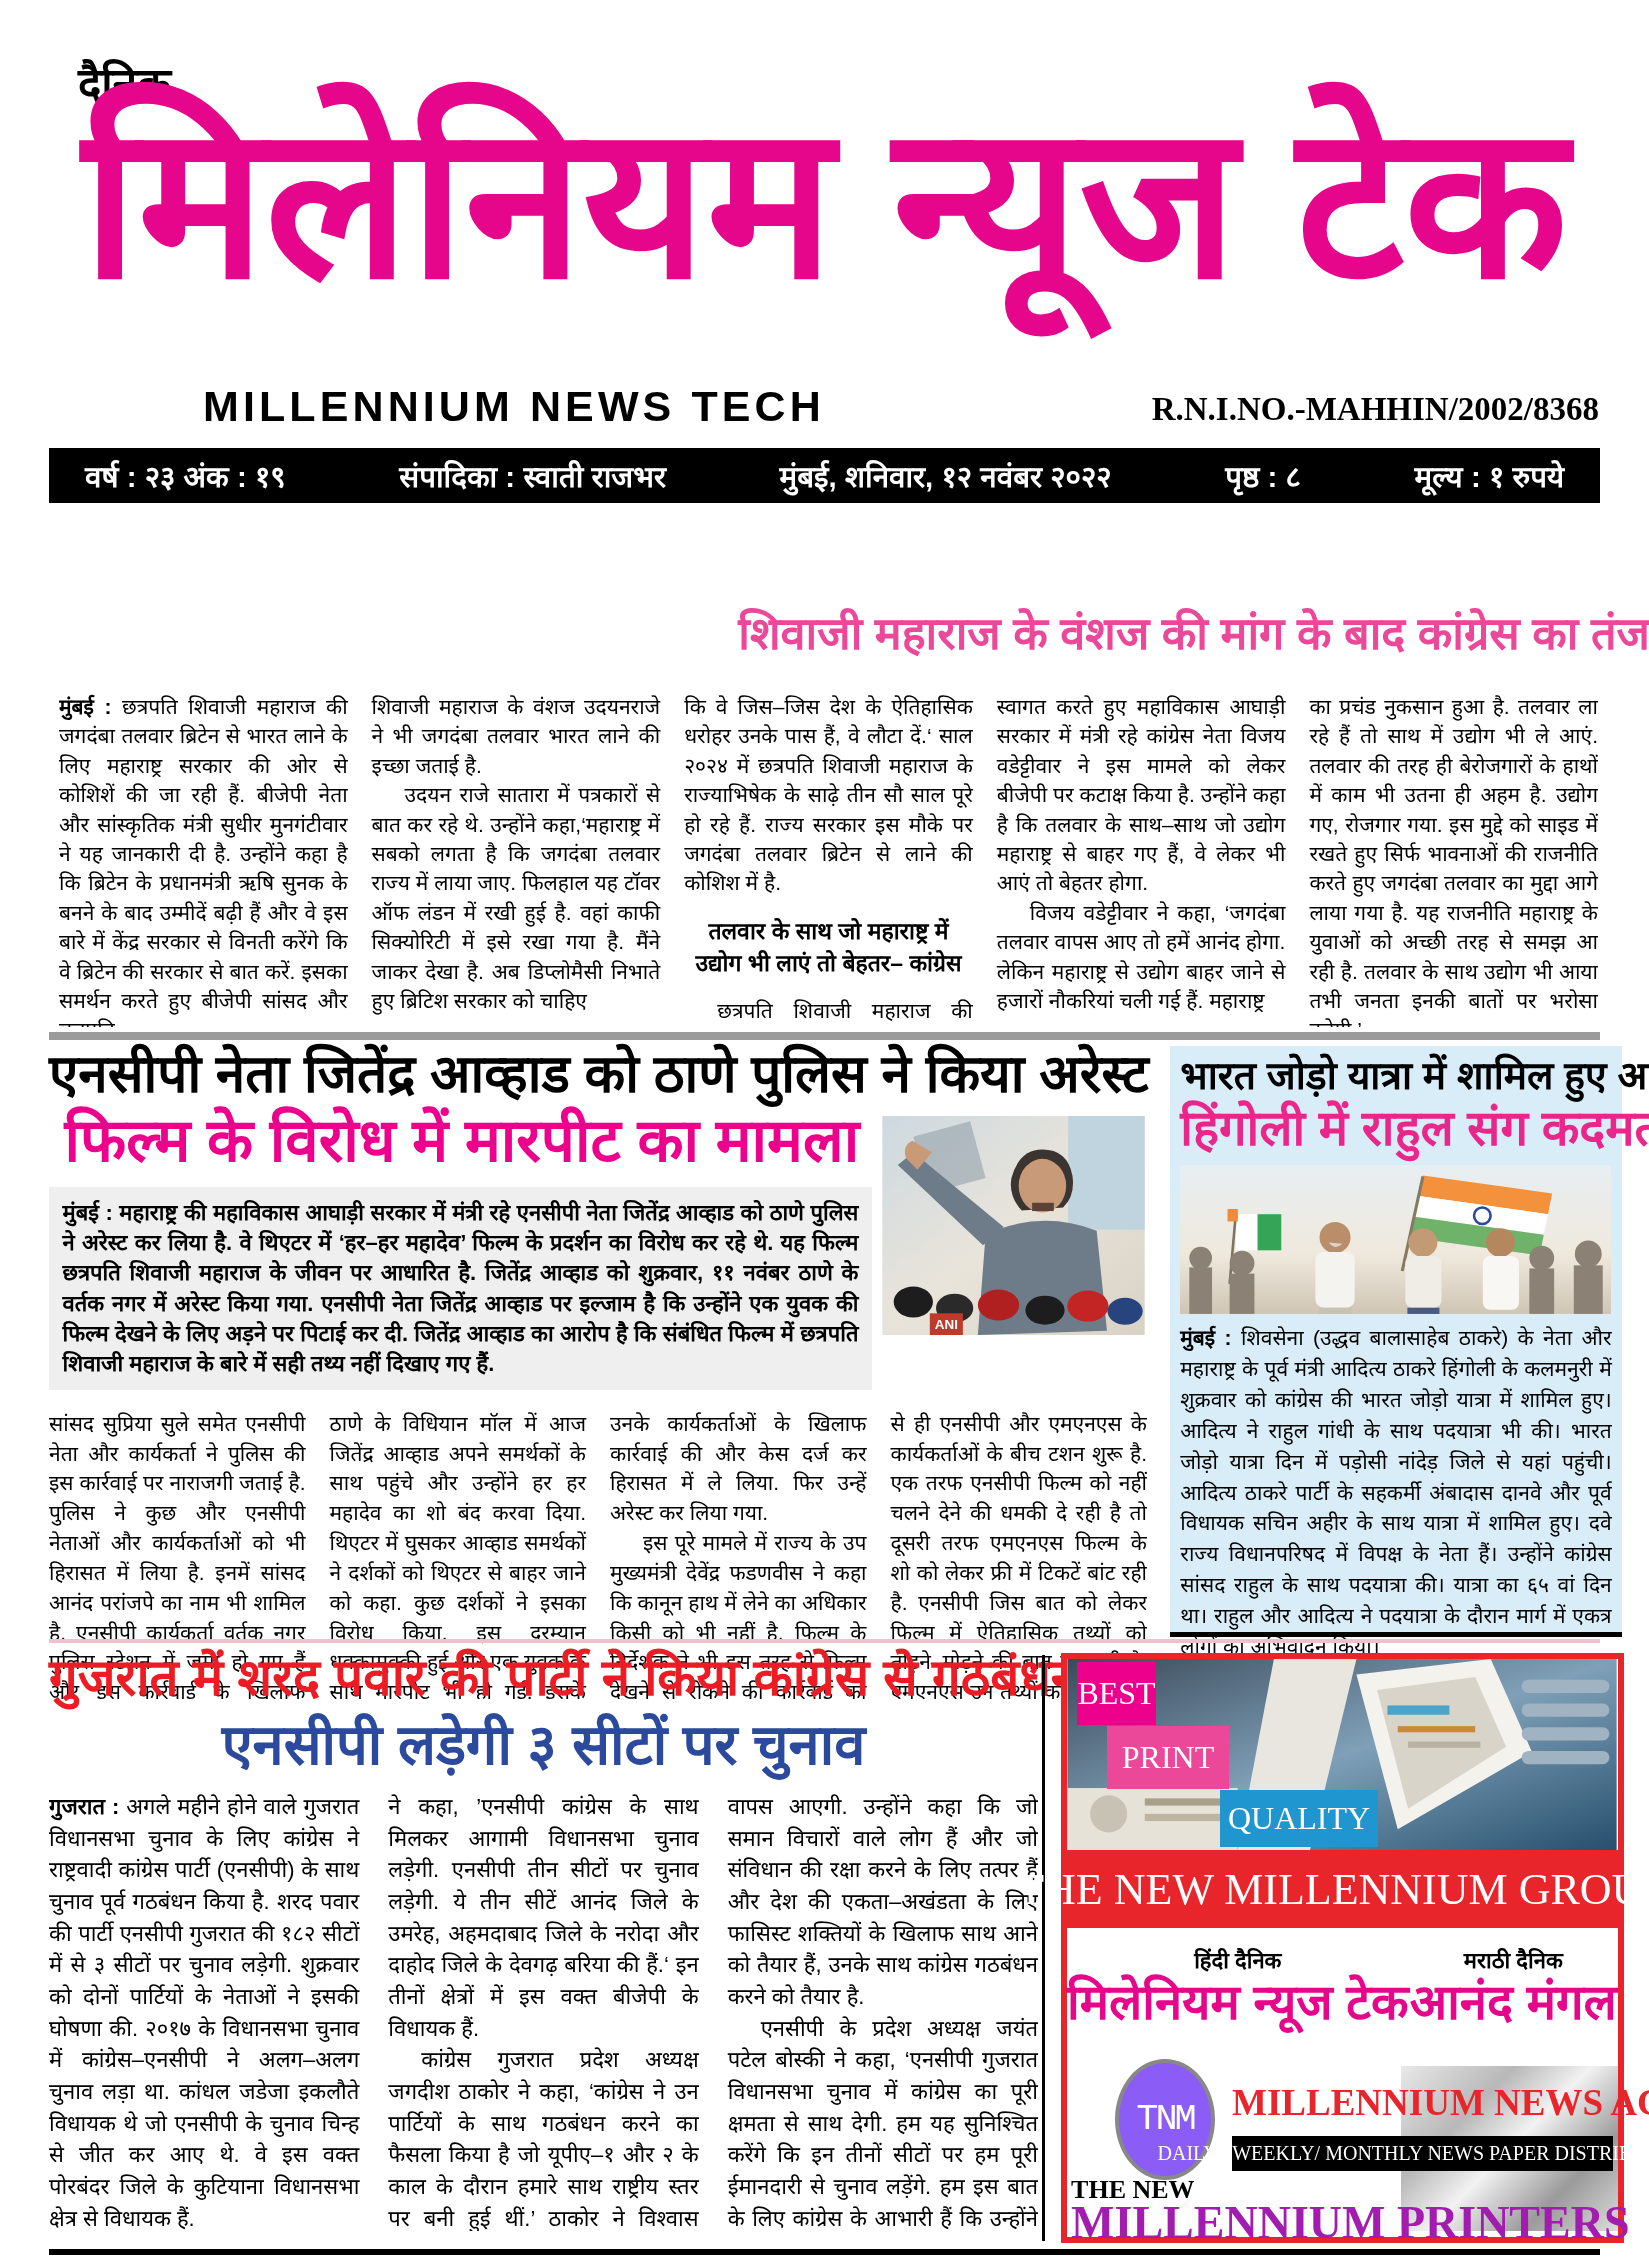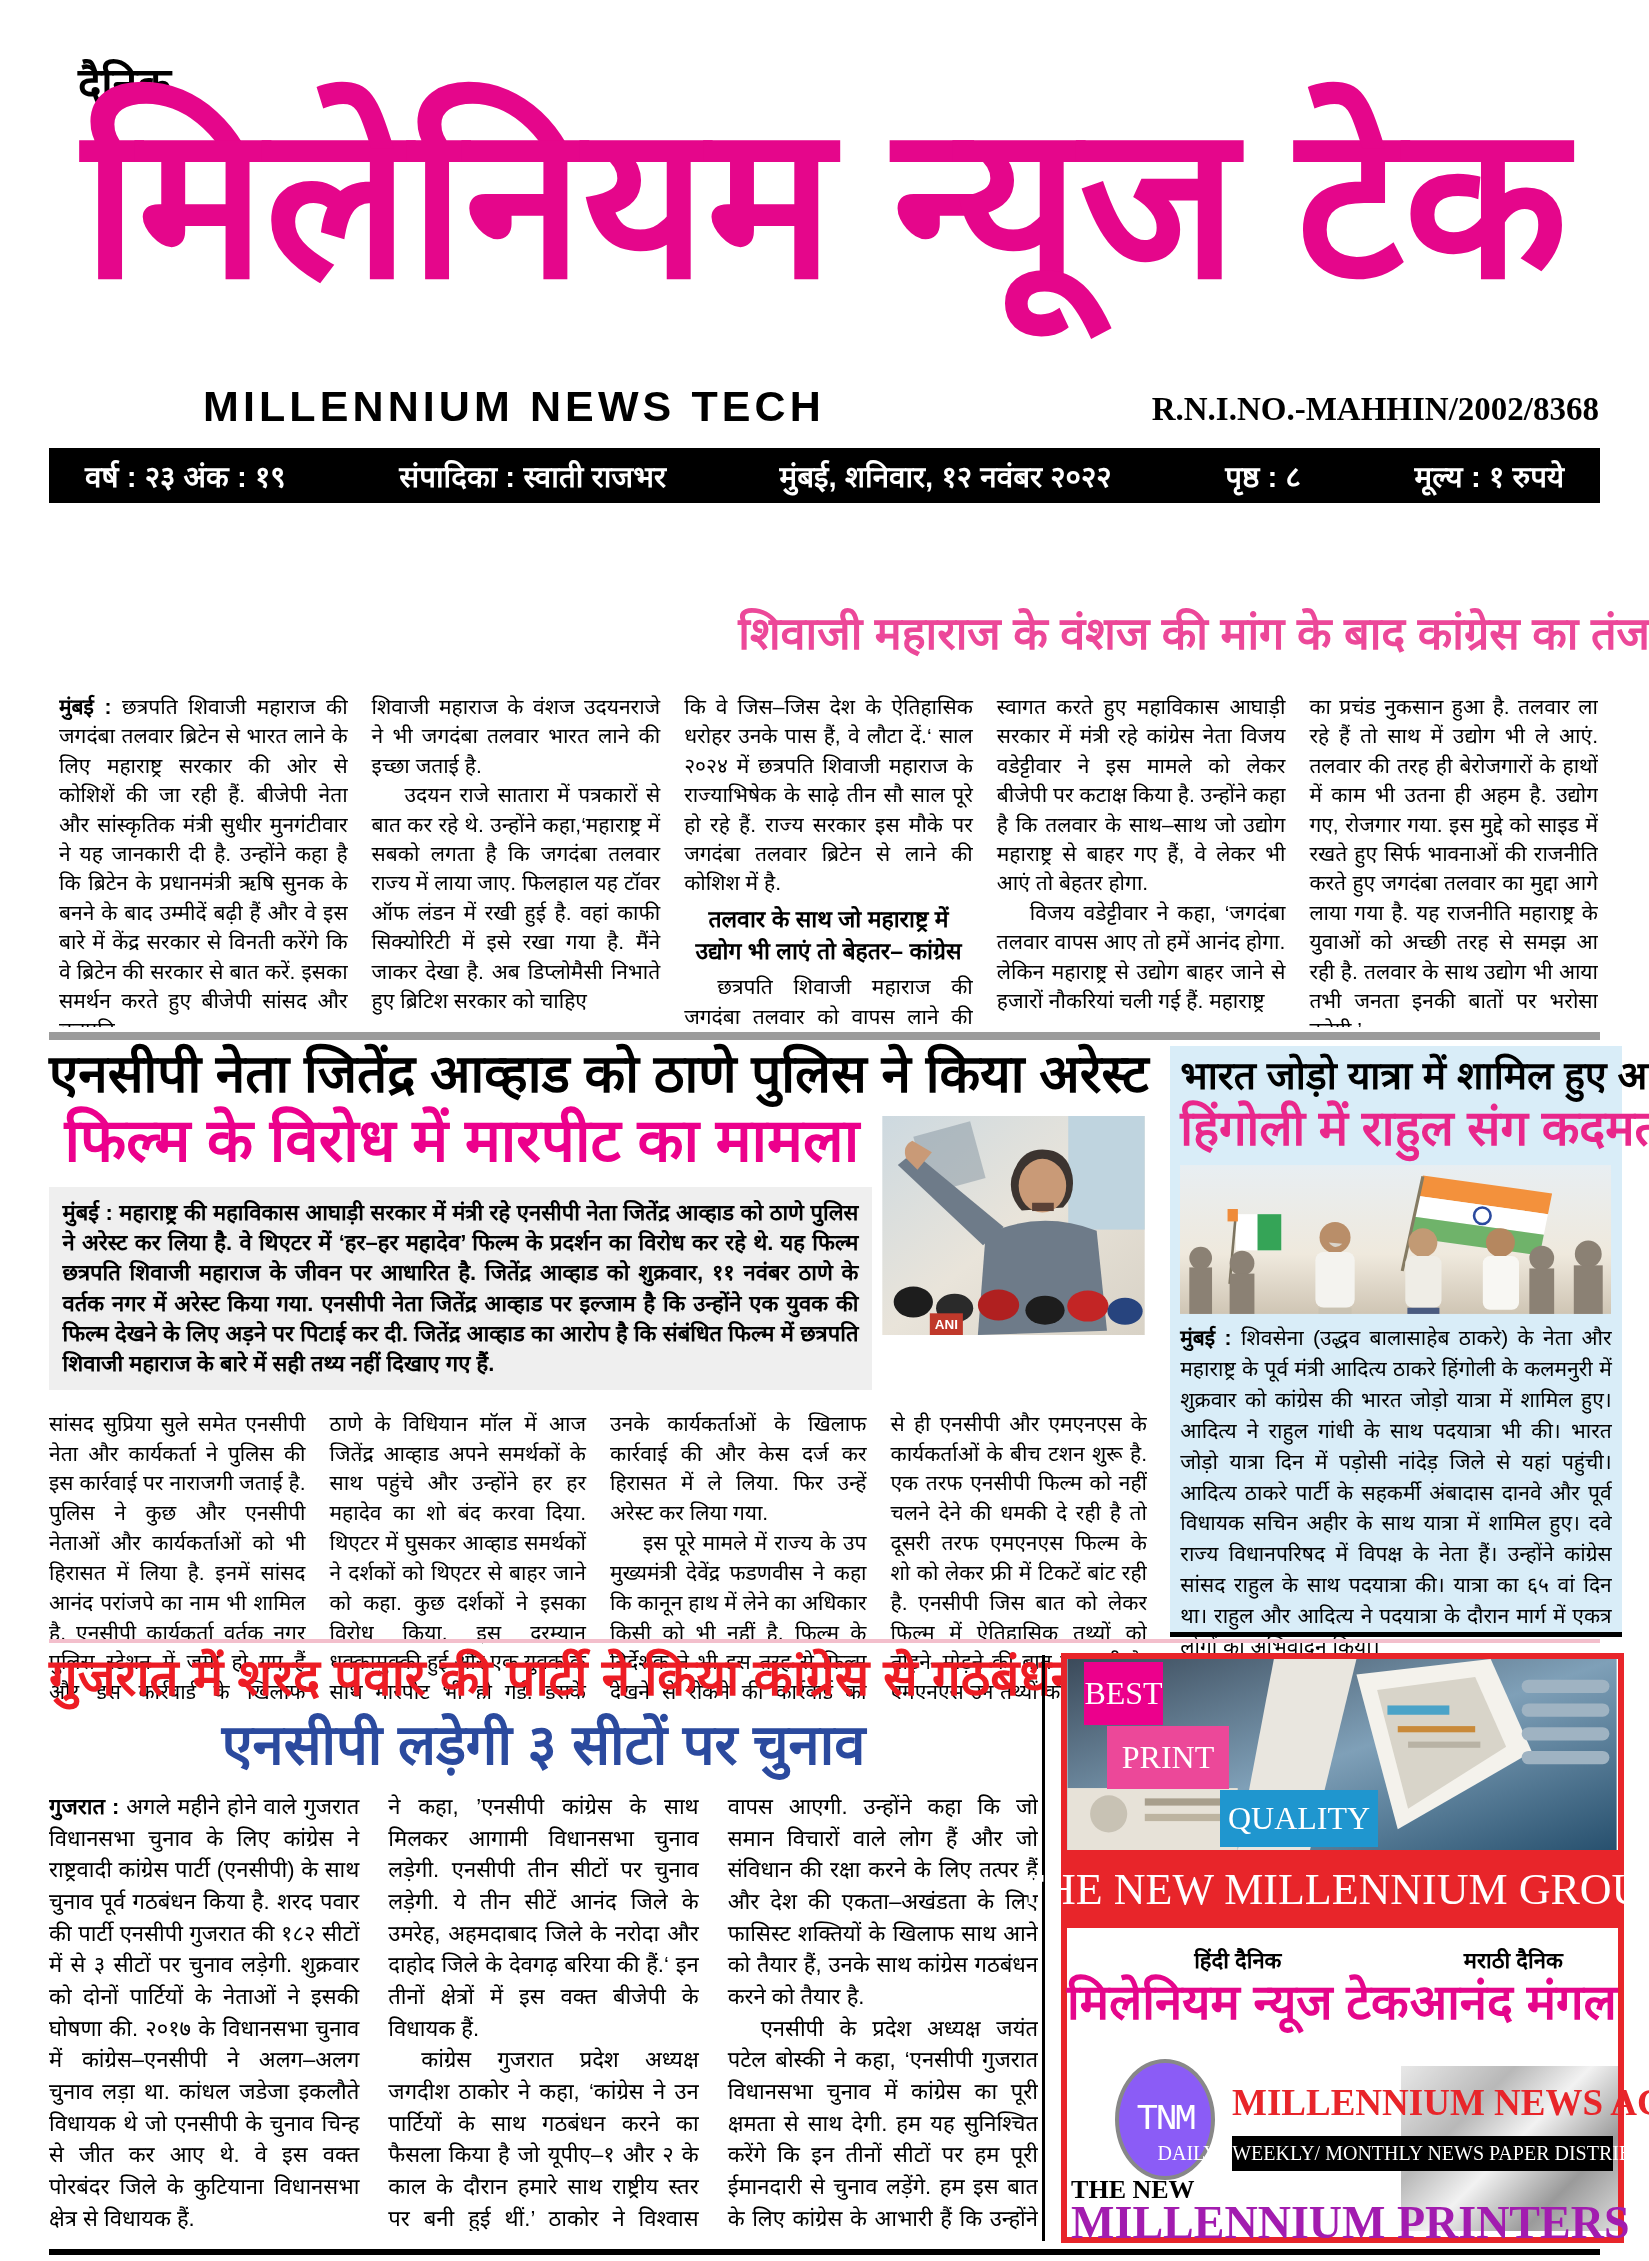--- a/index.html
+++ b/index.html
@@ -19,21 +19,21 @@
 
   
   .lead-headline{position:absolute;left:0;top:498px;width:100%;text-align:center;
                  color:#ed1c24;font-size:88px;line-height:1.2;font-weight:bold;white-space:nowrap;}
   .lead-subheadline{position:absolute;left:0;top:606px;width:100%;text-align:right;
                     color:#ec4899;font-size:45px;line-height:1.25;font-weight:bold;white-space:nowrap;}
   .lead-cols{position:absolute;left:59px;top:692px;width:1539px;height:335px;display:flex;gap:24px;overflow:hidden;}
   .lead-cols .col{flex:1;font-size:21px;line-height:1.40;text-align:justify;}
   .col p{margin:0;}
   .col p.ind{text-indent:33px;}
-  .inline-subhead{font-weight:bold;text-align:center;font-size:23px;margin:5px 0 !important;}
+  .inline-subhead{font-weight:bold;text-align:center;font-size:23px;margin:17px 0 !important;}
 
   .divider-gray{position:absolute;left:49px;top:1032px;width:1551px;height:8.3px;background:#9b9b9b;}
 
   
   .ncp{position:absolute;left:49px;top:1046px;width:1117px;}
   .ncp-headline{font-size:53px;font-weight:bold;line-height:1.05;white-space:nowrap;}
   .ncp-row{position:relative;margin-top:6.2px;height:228px;}
   .ncp-left{position:absolute;left:0;top:0;width:823px;}
   .ncp-subhead{color:#ec008c;font-size:60px;font-weight:bold;line-height:1.1;margin-left:15.5px;white-space:nowrap;}
   .ncp-intro{margin-top:13.5px;background:#efefef;padding:10.3px 13.5px;font-size:22px;font-weight:600;
@@ -61,21 +61,21 @@
   .guj-cols .col{flex:1;font-size:22px;line-height:1.44;text-align:justify;}
 
   .vrule{position:absolute;left:1042px;top:1655px;width:3.1px;height:586px;background:#000;}
 
   
   .ad{position:absolute;left:1061px;top:1653px;width:563px;height:590px;border:6.2px solid #e8252a;
       box-sizing:border-box;background:#fff;}
   .ad-collage{position:relative;width:100%;height:191px;}
   .chip{position:absolute;color:#fff;font-family:"Liberation Serif",serif;font-size:32px;
         display:flex;align-items:center;justify-content:center;}
-  .chip-best{left:17px;top:3.1px;width:79px;height:63px;background:#ec008c;}
+  .chip-best{left:10px;top:3.1px;width:79px;height:63px;background:#ec008c;}
   .chip-print{left:40px;top:67px;width:122px;height:63px;background:#ec4899;}
   .chip-quality{left:153px;top:131px;width:158px;height:57px;background:#1f96cf;}
   .ad-band{width:100%;height:78px;background:#e8252a;color:#fff;display:flex;align-items:center;
            justify-content:center;font-family:"Liberation Serif",serif;font-size:44px;white-space:nowrap;}
   .ad-titles{display:flex;width:100%;height:138px;}
   .ad-title-cell{flex:1;padding-top:16px;}
   .ad-title-small{font-size:22px;font-weight:bold;text-align:center;}
   .ad-title-big{font-size:49px;font-weight:bold;color:#e5068b;text-align:center;line-height:1.15;white-space:nowrap;}
   .ad-bottom{position:relative;width:100%;height:165px;}
   .tnm-logo{position:absolute;left:48px;top:-7.2px;width:92px;height:113px;border-radius:50%;

